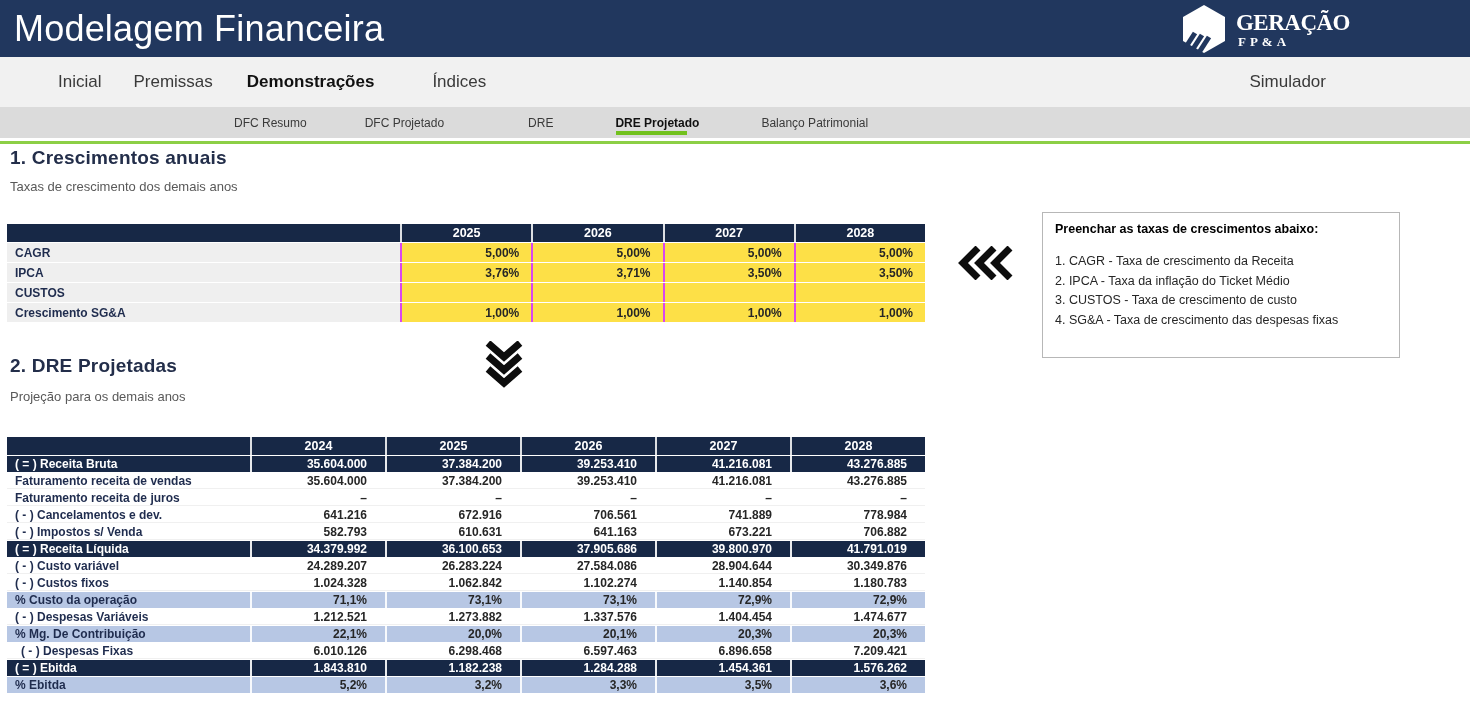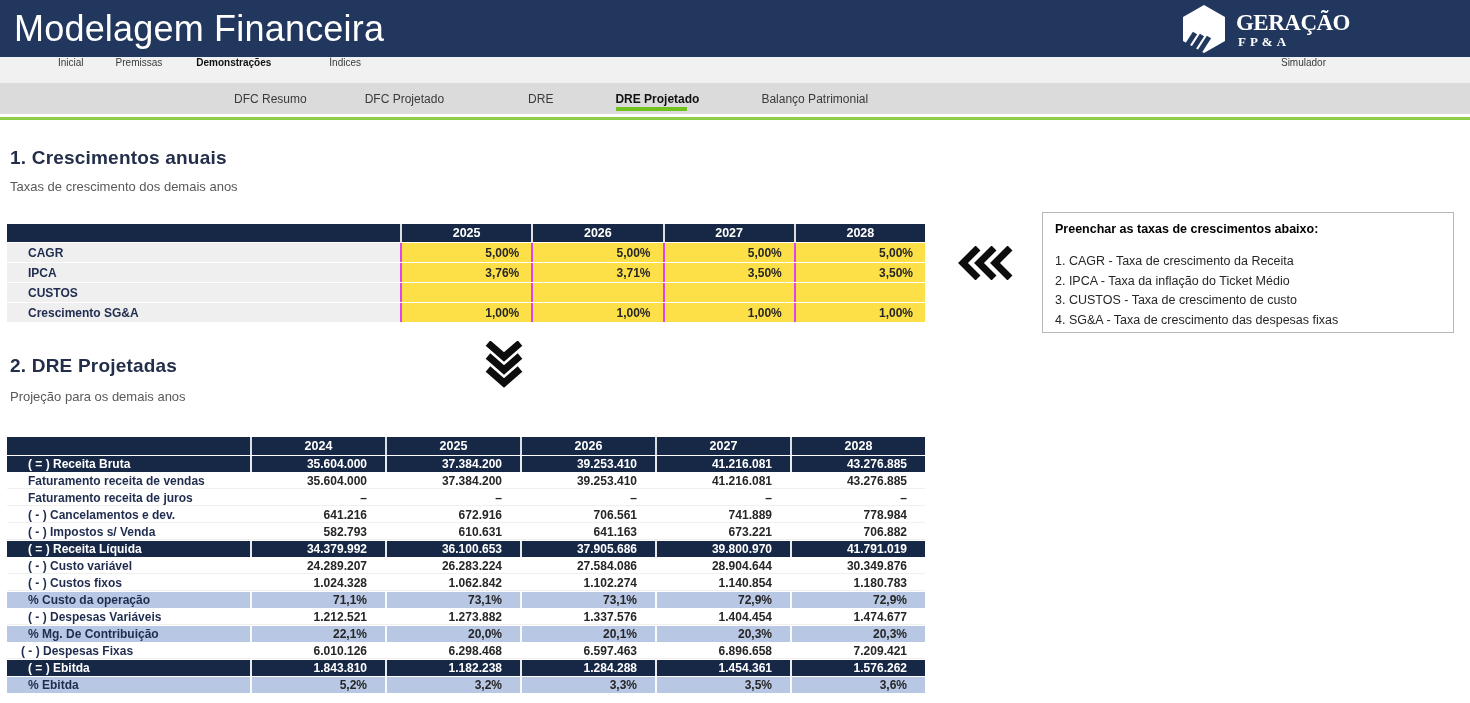--- a/index.html
+++ b/index.html
@@ -14,21 +14,21 @@
   
   .topbar{height:57px;background:var(--banner-navy);position:relative;
     display:flex;align-items:center;}
   .app-title{color:#fff;font-size:36px;font-weight:500;padding-left:14px;letter-spacing:.2px}
   .logo{position:absolute;right:120px;top:4px;display:flex;align-items:center;gap:6px}
   .logo-text{color:#fff;line-height:1}
   .logo-line1{font-family:"Liberation Serif",serif;font-weight:700;font-size:23px;letter-spacing:-.5px}
   .logo-line2{font-family:"Liberation Serif",serif;font-weight:700;font-size:13px;letter-spacing:4px;margin-top:1px;padding-left:2px}
 
   
-  .nav{height:26px;background:#F1F1F1;display:flex;font-size:10px;color:#3a3a3a}
+  .nav{height:50px;background:#F1F1F1;display:flex;align-items:center;font-size:17px;color:#3a3a3a}
   .nav-item{cursor:pointer;white-space:nowrap}
   .nav-item.bold{font-weight:700;color:#111}
   .subnav{height:31px;background:#DBDBDB;display:flex;align-items:center;font-size:12px;color:#3a3a3a}
   .subnav-item{cursor:pointer;position:relative;white-space:nowrap;padding:6px 0}
   .subnav-item.active{font-weight:700;color:#111}
   .subnav-item.active::after{content:"";position:absolute;left:1px;right:12px;bottom:1px;
     height:4px;background:var(--accent-green)}
   .divider{height:3px;background:var(--divider-green);margin-top:3px}
 
   
@@ -38,34 +38,34 @@
   
   .tbl{position:absolute;left:7px;width:918px}
   .trow{display:grid}
   .t1 .trow{grid-template-columns:393px repeat(4,1fr);height:19px;margin-top:1px}
   .t2 .trow{grid-template-columns:243px repeat(5,1fr);height:16px;margin-top:1px}
   .trow.thead{background:var(--table-navy);height:18px;margin-top:6px}
   .hcell{display:flex;align-items:center}
   .thead .ycell{justify-content:center;color:#fff;font-weight:700;font-size:12.5px;
     border-left:2px solid rgba(255,255,255,.85)}
   .cell{display:flex;align-items:center;font-size:12px;font-weight:700;overflow:hidden}
-  .labelcell{color:#1f2c4e;padding-left:21px}
+  .labelcell{color:#1f2c4e;padding-left:8px}
   .vcell{justify-content:flex-end;color:#262626;padding-right:18px;border-left:2px solid rgba(255,255,255,.9)}
   .t1 .vcell{padding-right:12px;background:#fde047;border-left:2px solid #d946ef}
   .t1 .labelcell{background:#EFEFEF}
   .t2 .trow.normal,.t2 .trow.normal-indent{background:#fff;border-bottom:1px solid #f0f0f0}
   .t2 .trow.normal-indent .labelcell{padding-left:14px}
   .t2 .trow.total{background:var(--table-navy)}
   .t2 .trow.total .labelcell,.t2 .trow.total .vcell{color:#fff}
   .t2 .trow.percent{background:var(--percent-blue)}
 
   
   .chev{position:absolute}
-  .notebox{position:absolute;left:1042px;top:212px;width:412px;background:#fff;
-    border:1px solid #B7B7B7;padding:9px 12px 2px 12px}
+  .notebox{position:absolute;left:1042px;top:212px;width:358px;background:#fff;
+    border:1px solid #B7B7B7;padding:9px 12px 27px 12px}
   .note-title{font-size:12.5px;font-weight:700;color:#000;margin-bottom:16px}
   .note-item{font-size:12.5px;color:#262626;line-height:19.5px}
 </style>
 </head>
 <body>
 
 <div class="topbar">
   <div class="app-title">Modelagem Financeira</div>
   <div class="logo">
     <svg width="52" height="50" viewBox="0 0 52 50">

